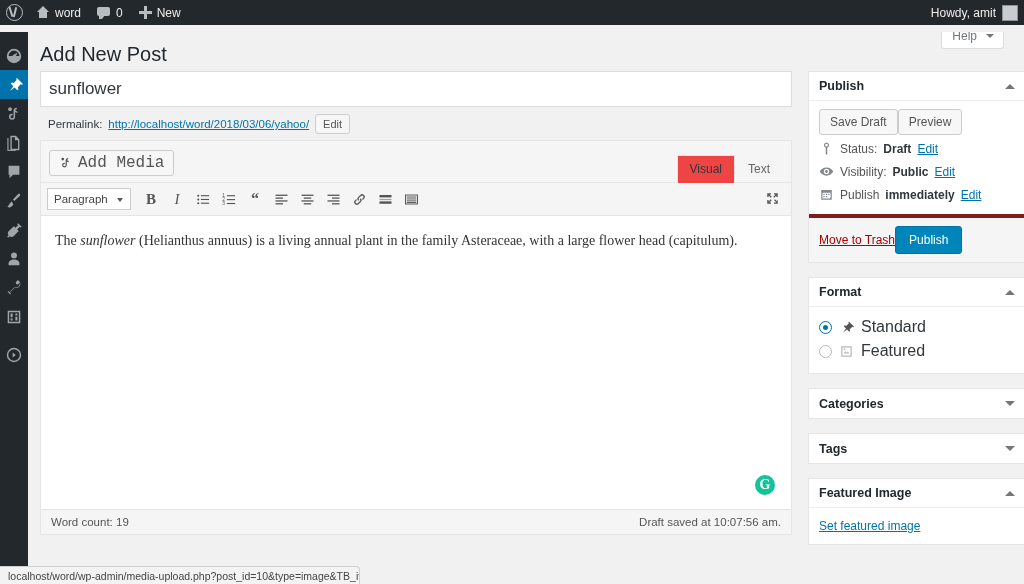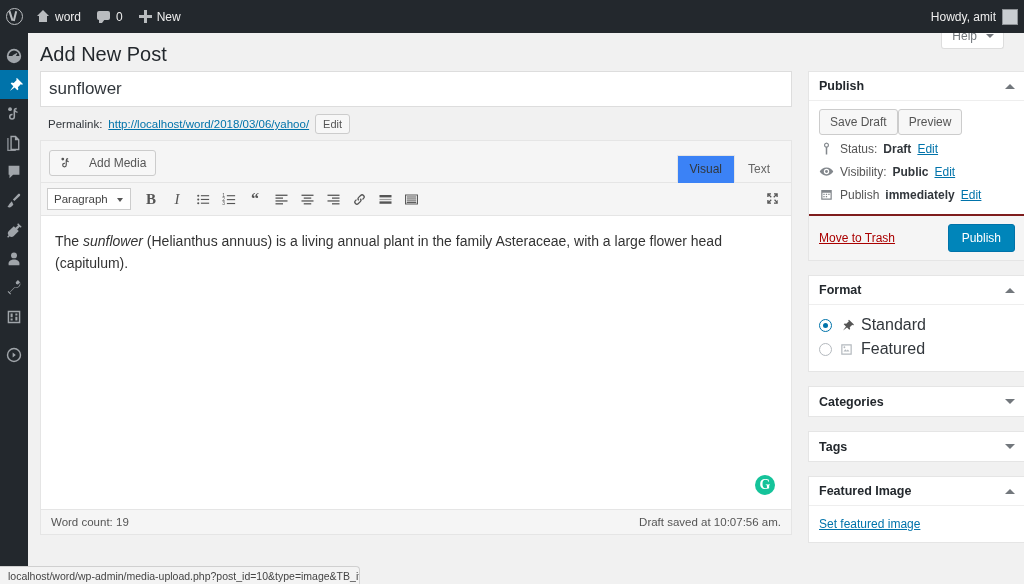--- a/index.html
+++ b/index.html
@@ -6,21 +6,21 @@
   html, body {
     width: 1024px; height: 584px;
     font-family: "Liberation Sans", sans-serif;
     background: #f1f1f1;
     overflow: hidden;
   }
   #app { position: relative; width: 1024px; height: 584px; }
 
   
   .adminbar {
-    position: absolute; top: 0; left: 0; width: 1024px; height: 33px;
+    position: absolute; top: 0; left: 0; width: 1024px; height: 25px;
     background: #23282d; color: #eee;
     display: flex; align-items: center; font-size: 12px; z-index: 60;
   }
   .ab-item {
     display: flex; align-items: center; gap: 5px;
     height: 32px; padding: 0 8px; color: #eee; white-space: nowrap;
   }
   .ab-logo { width: 28px; justify-content: center; padding: 0; }
   .wp-logo-glyph {
     display: inline-block; width: 17px; height: 17px; border-radius: 50%;
@@ -153,35 +153,35 @@
     font-family: "Liberation Sans", sans-serif;
   }
 
   
   .editor-wrap { background: #fff; border: 1px solid #e5e5e5; }
   .media-buttons {
     padding: 9px 8px 6px 8px; background: #f5f5f5; position: relative;
     border-bottom: 1px solid #e5e5e5;
   }
   .add-media-btn {
-    display: inline-flex; align-items: center; gap: 16px;
+    display: inline-flex; align-items: center; gap: 5px;
     background: #f7f7f7; border: 1px solid #ccc; border-radius: 3px;
-    padding: 3px 9px; font-size: 12px; color: #555; line-height: 18px;
+    padding: 3px 9px; font-size: 16px; color: #555; line-height: 18px; font-family: Liberation Mono, monospace;
   }
   .media-icon { width: 14px; height: 14px; display: block; fill: #555; }
 
   .editor-tabs {
     position: absolute; right: 8px; bottom: -1px; display: flex;
   }
   .ed-tab {
     font-size: 12px; color: #666; padding: 5px 12px 6px 12px;
     border: 1px solid transparent; border-bottom: none; line-height: 16px;
   }
   .ed-tab.active {
-    background: #3b82f6; border-color: #e5e5e5; color: #32373c;
+    background: #ef4444; border-color: #e5e5e5; color: #32373c;
   }
 
   .mce-toolbar {
     background: #f5f5f5; border-bottom: 1px solid #e5e5e5;
     display: flex; align-items: center; gap: 2px; padding: 5px 6px; position: relative;
   }
   .fmt-select {
     width: 84px; height: 22px; background: #fff; border: 1px solid #ccc;
     font-size: 11.5px; color: #444; display: flex; align-items: center;
     padding: 0 6px; position: relative; margin-right: 6px;
@@ -203,21 +203,21 @@
     position: absolute; right: 8px; top: 4px;
     width: 22px; height: 22px; display: flex; align-items: center; justify-content: center;
   }
   .dfw-btn svg { width: 15px; height: 15px; fill: #555; }
 
   .editor-canvas {
     height: 293px; background: #fff; position: relative;
     padding: 14px 14px 0 14px;
   }
   .editor-text {
-    font-family: Liberation Sans, sans-serif; font-size: 14px;
+    font-family: Liberation Serif, serif; font-size: 14px;
     color: #333; line-height: 1.6;
   }
   .editor-text em { font-style: italic; }
   .grammarly {
     position: absolute; right: 16px; bottom: 14px;
     width: 20px; height: 20px; border-radius: 50%;
     background: #15c39a; color: #fff; font-family: "Liberation Serif", serif;
     font-size: 14px; font-weight: bold; display: flex;
     align-items: center; justify-content: center; line-height: 1;
   }
@@ -252,22 +252,22 @@
   }
   .misc-row {
     display: flex; align-items: center; gap: 6px;
     font-size: 12px; color: #555; padding: 6px 0 2px 0;
   }
   .misc-row b { color: #32373c; }
   .misc-row a { color: #0073aa; text-decoration: underline; }
   .misc-icon { width: 15px; height: 15px; fill: #82878c; display: block; }
 
   .pb-major {
-    background: #f5f5f5; border-top: 2px solid #7f1d1d;
-    padding: 8px 10px; display: flex; align-items: center; justify-content: space-between;
+    background: #f5f5f5; border-top: 4px solid #7f1d1d;
+    padding: 8px 10px; display: flex; align-items: center; 
   }
   .trash-link { color: #a00; text-decoration: underline; font-size: 12px; }
   .btn-primary {
     background: #0085ba; border: 1px solid #0073aa; border-radius: 3px;
     color: #fff; font-size: 12px; padding: 4px 13px; line-height: 18px;
   }
 
   .format-row {
     display: flex; align-items: center; gap: 7px;
     font-size: 16px; color: #32373c; padding: 3px 0;

